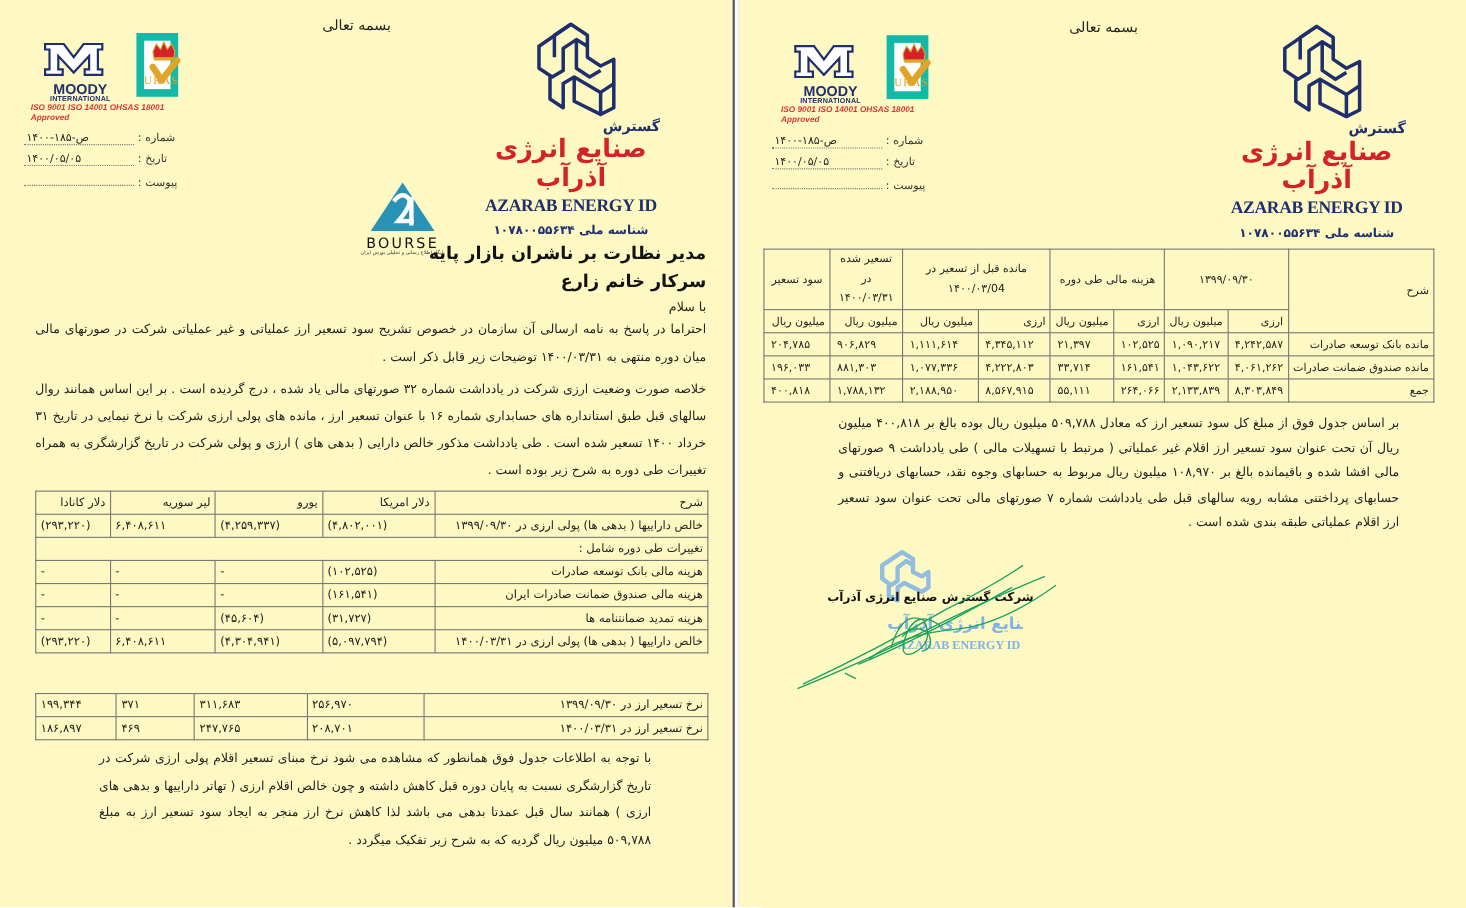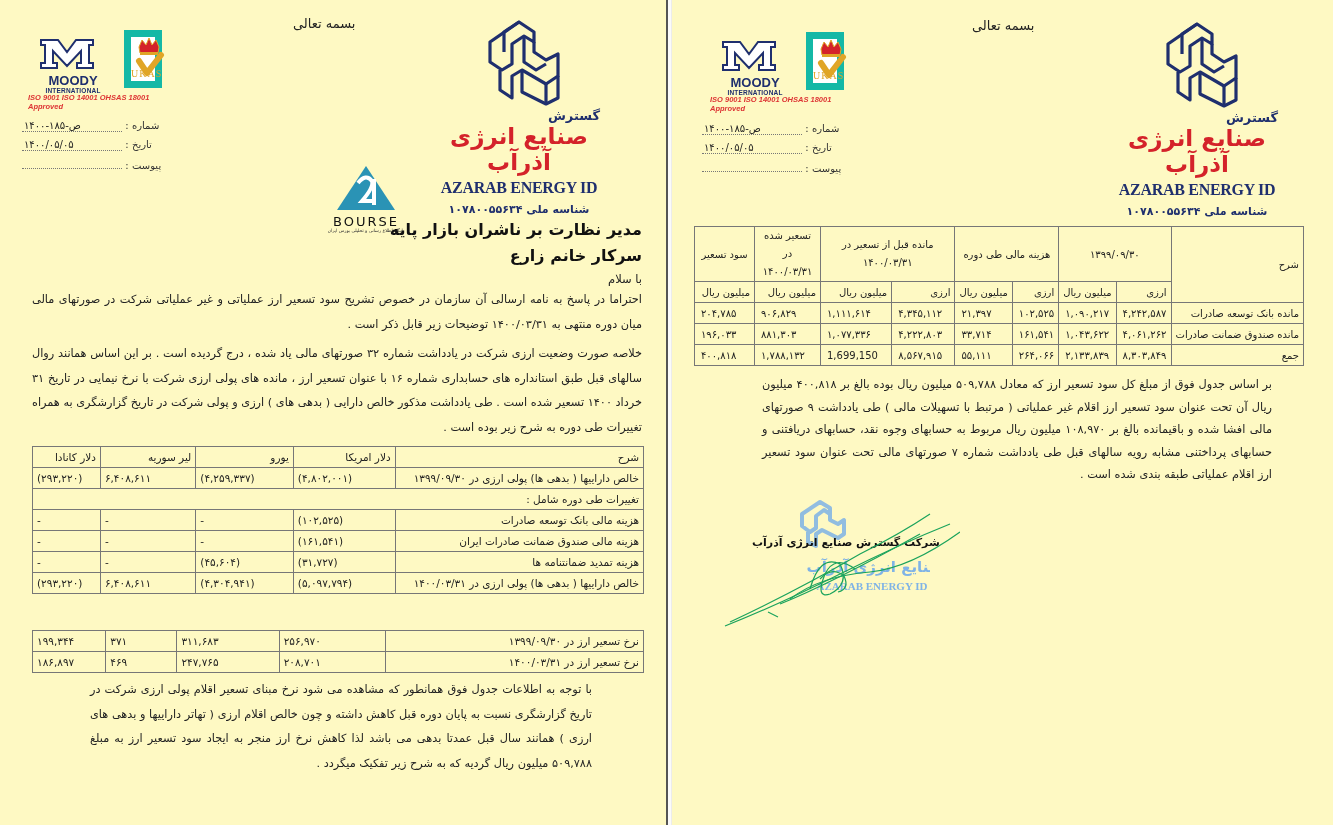--- a/index.html
+++ b/index.html
@@ -270,21 +270,21 @@
     <div class="company-en">AZARAB ENERGY ID</div>
     <div class="company-id">شناسه ملی ۱۰۷۸۰۰۵۵۶۳۴</div>
   </div>
 
   <table class="doc abs" style="left:22px; top:226px; width:610px; font-size:10px;">
     <tbody>
         <tr>
       <td class="hd" rowspan="2" style="width:124px; vertical-align:middle;">شرح</td>
       <td class="hdc" colspan="2" style="height:38px;">۱۳۹۹/۰۹/۳۰</td>
       <td class="hdc" colspan="2">هزینه مالی طی دوره</td>
-      <td class="hdc" colspan="2" style="white-space:normal; line-height:18px;">مانده قبل از تسعیر در ۱۴۰۰/۰۳/۳۱</td>
+      <td class="hdc" colspan="2" style="white-space:normal; line-height:18px;">مانده قبل از تسعیر در ۱۴۰۰/۰۳/04</td>
       <td class="hdc" style="white-space:normal; line-height:18px; width:66px;">تسعیر شده در ۱۴۰۰/۰۳/۳۱</td>
       <td class="hdc" style="width:60px;">سود تسعیر</td>
     </tr>
     <tr>
       <td class="hd" style="height:18px;">ارزی</td>
       <td class="hd">میلیون ریال</td>
       <td class="hd">ارزی</td>
       <td class="hd">میلیون ریال</td>
       <td class="hd">ارزی</td>
       <td class="hd">میلیون ریال</td>
@@ -313,21 +313,21 @@
       <td class="numr">۸۸۱,۳۰۳</td>
       <td class="numr">۱۹۶,۰۳۳</td>
     </tr>
     <tr>
       <td class="desc" style="height:18px;">جمع</td>
       <td class="numr">۸,۳۰۳,۸۴۹</td>
       <td class="numr">۲,۱۳۳,۸۳۹</td>
       <td class="numr">۲۶۴,۰۶۶</td>
       <td class="numr">۵۵,۱۱۱</td>
       <td class="numr">۸,۵۶۷,۹۱۵</td>
-      <td class="numr">1,699,150</td>
+      <td class="numr">۲,۱۸۸,۹۵۰</td>
       <td class="numr">۱,۷۸۸,۱۳۲</td>
       <td class="numr">۴۰۰,۸۱۸</td>
     </tr>
   </tbody>
     </table>
 
   <div class="abs para" style="left:90px; top:374px; width:510px; line-height:22.5px;">بر اساس جدول فوق از مبلغ کل سود تسعیر ارز که معادل ۵۰۹,۷۸۸ میلیون ریال بوده بالغ بر ۴۰۰,۸۱۸ میلیون ریال آن تحت عنوان سود تسعیر ارز اقلام غیر عملیاتی ( مرتبط با تسهیلات مالی ) طی یادداشت ۹ صورتهای مالی افشا شده و باقیمانده بالغ بر ۱۰۸,۹۷۰ میلیون ریال مربوط به حسابهای وجوه نقد، حسابهای دریافتنی و حسابهای پرداختنی مشابه رویه سالهای قبل طی یادداشت شماره ۷ صورتهای مالی تحت عنوان سود تسعیر ارز اقلام عملیاتی طبقه بندی شده است .</div>
 
   <div class="abs signature-box" style="left:48px; top:494px;">
     <svg class="abs" style="left:60px; top:0;" width="150" height="110" viewBox="0 0 150 110">

